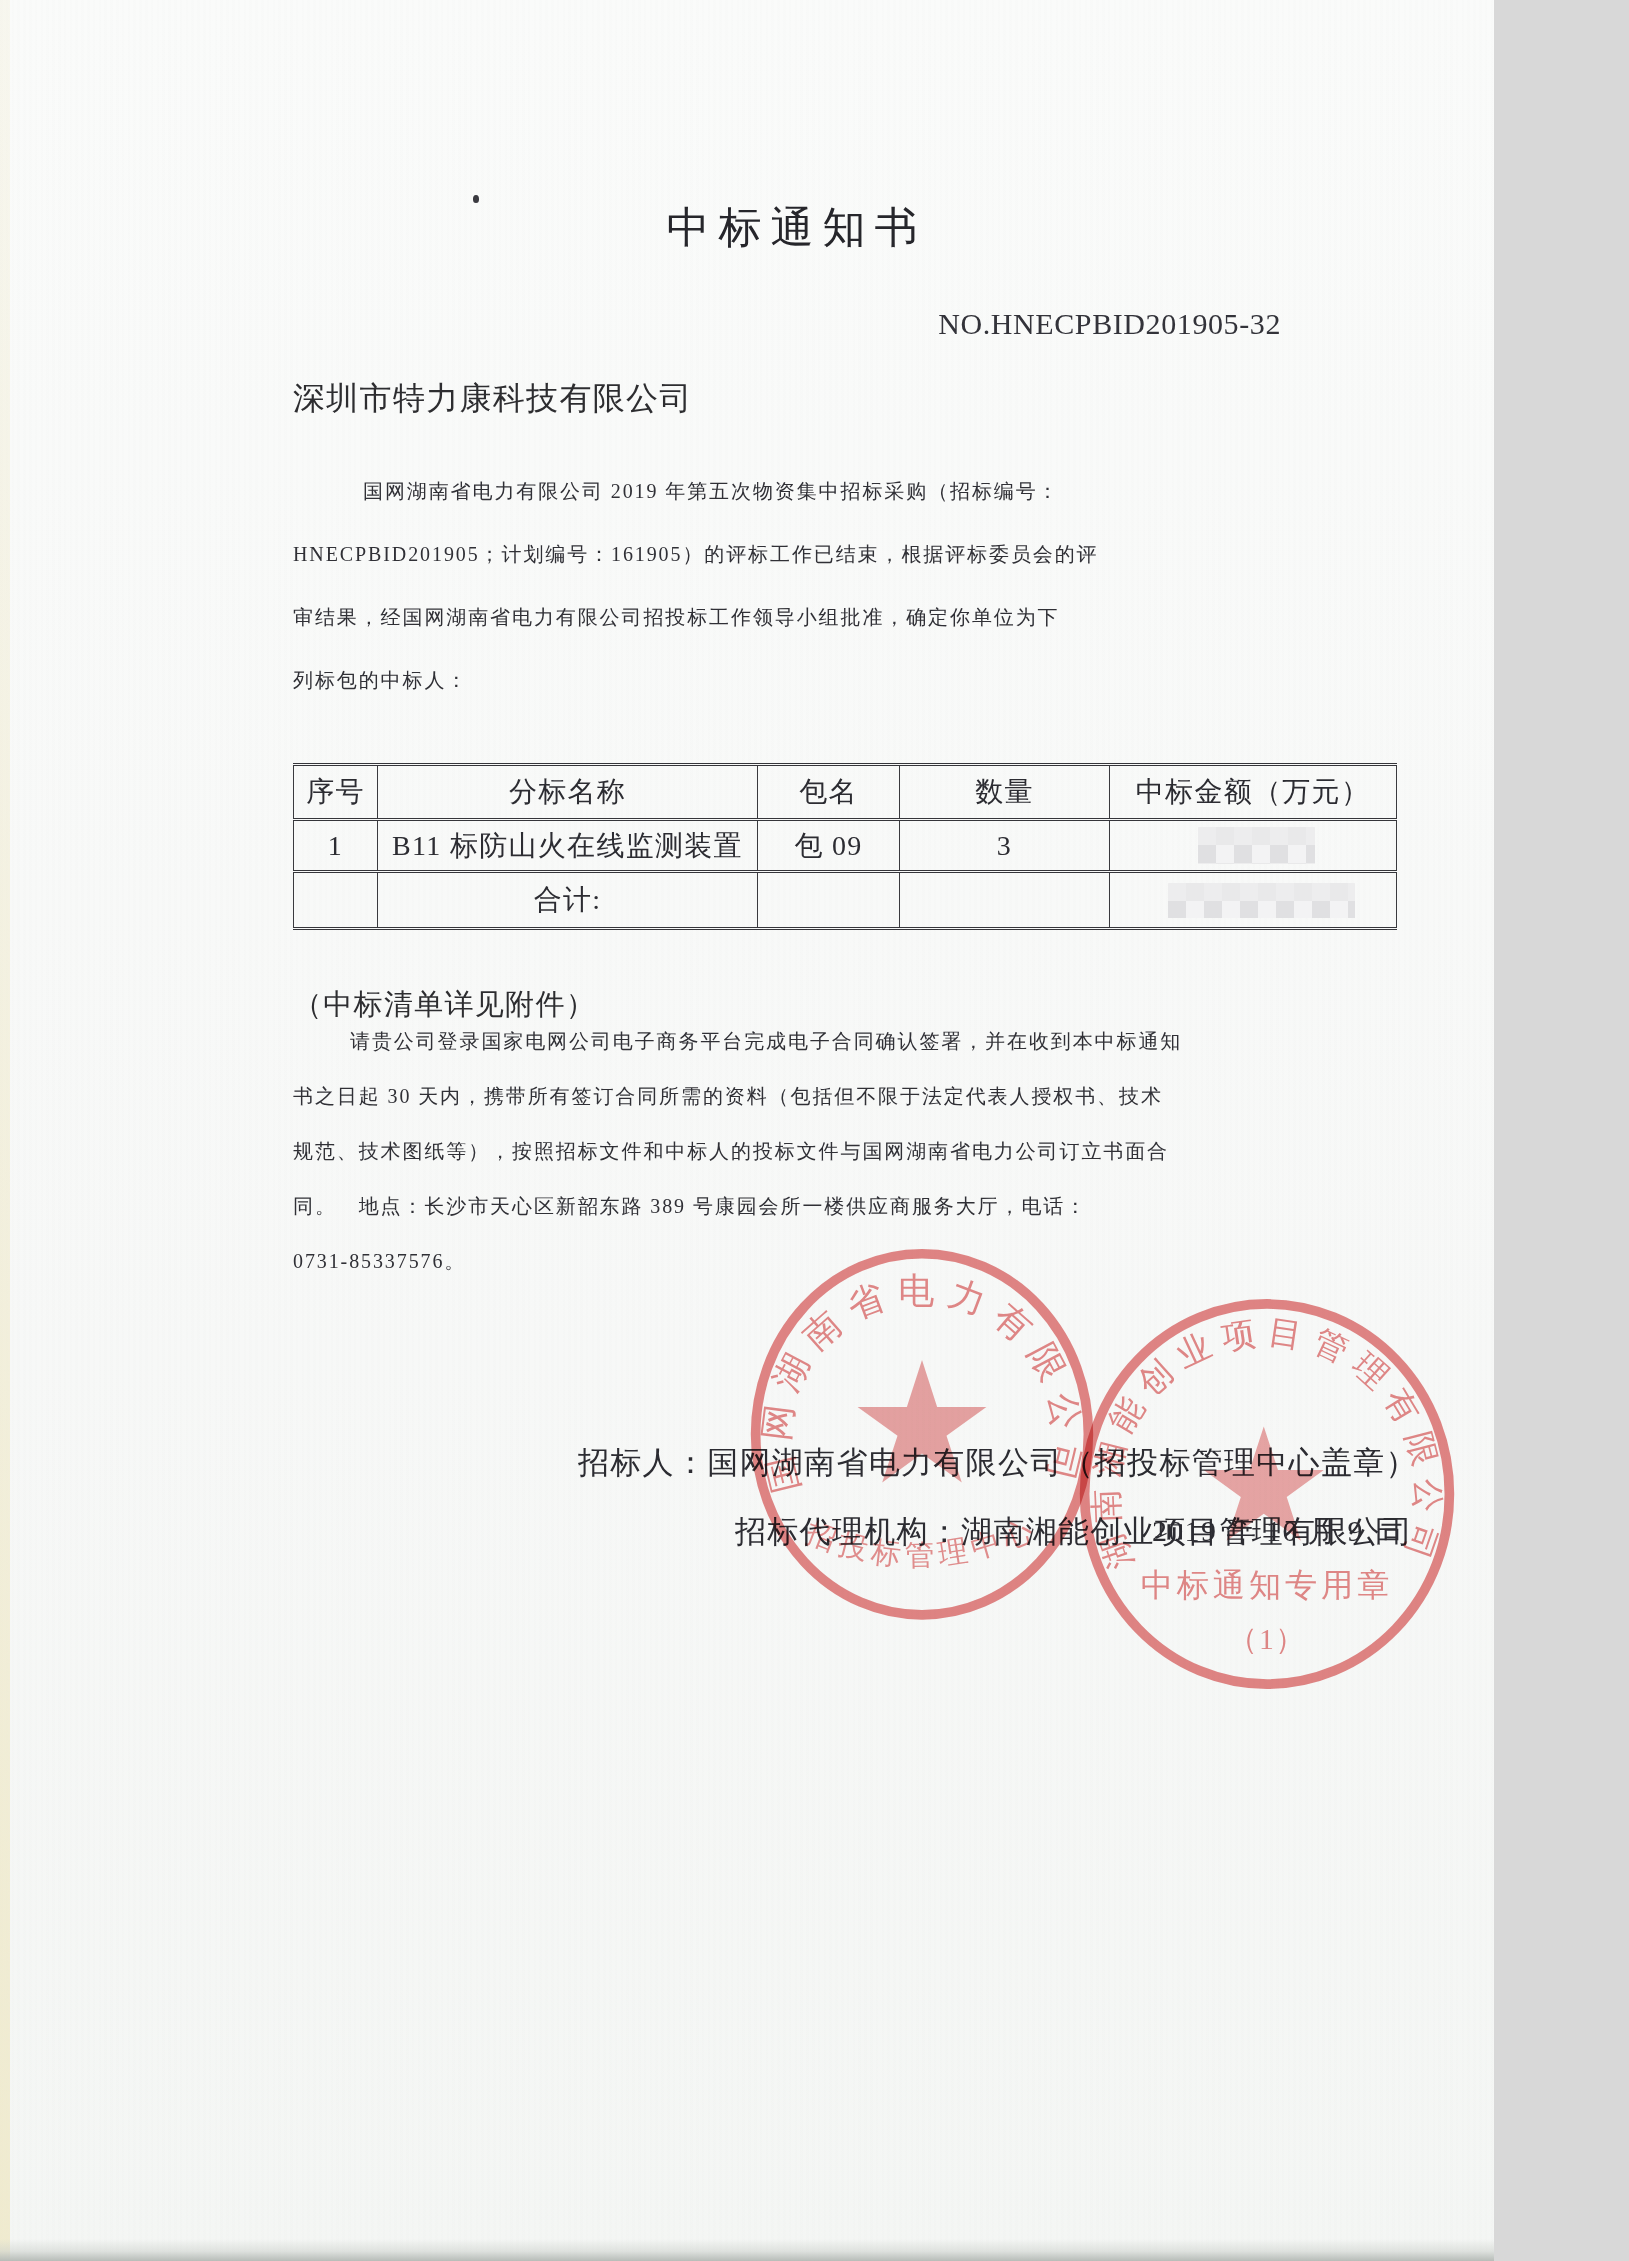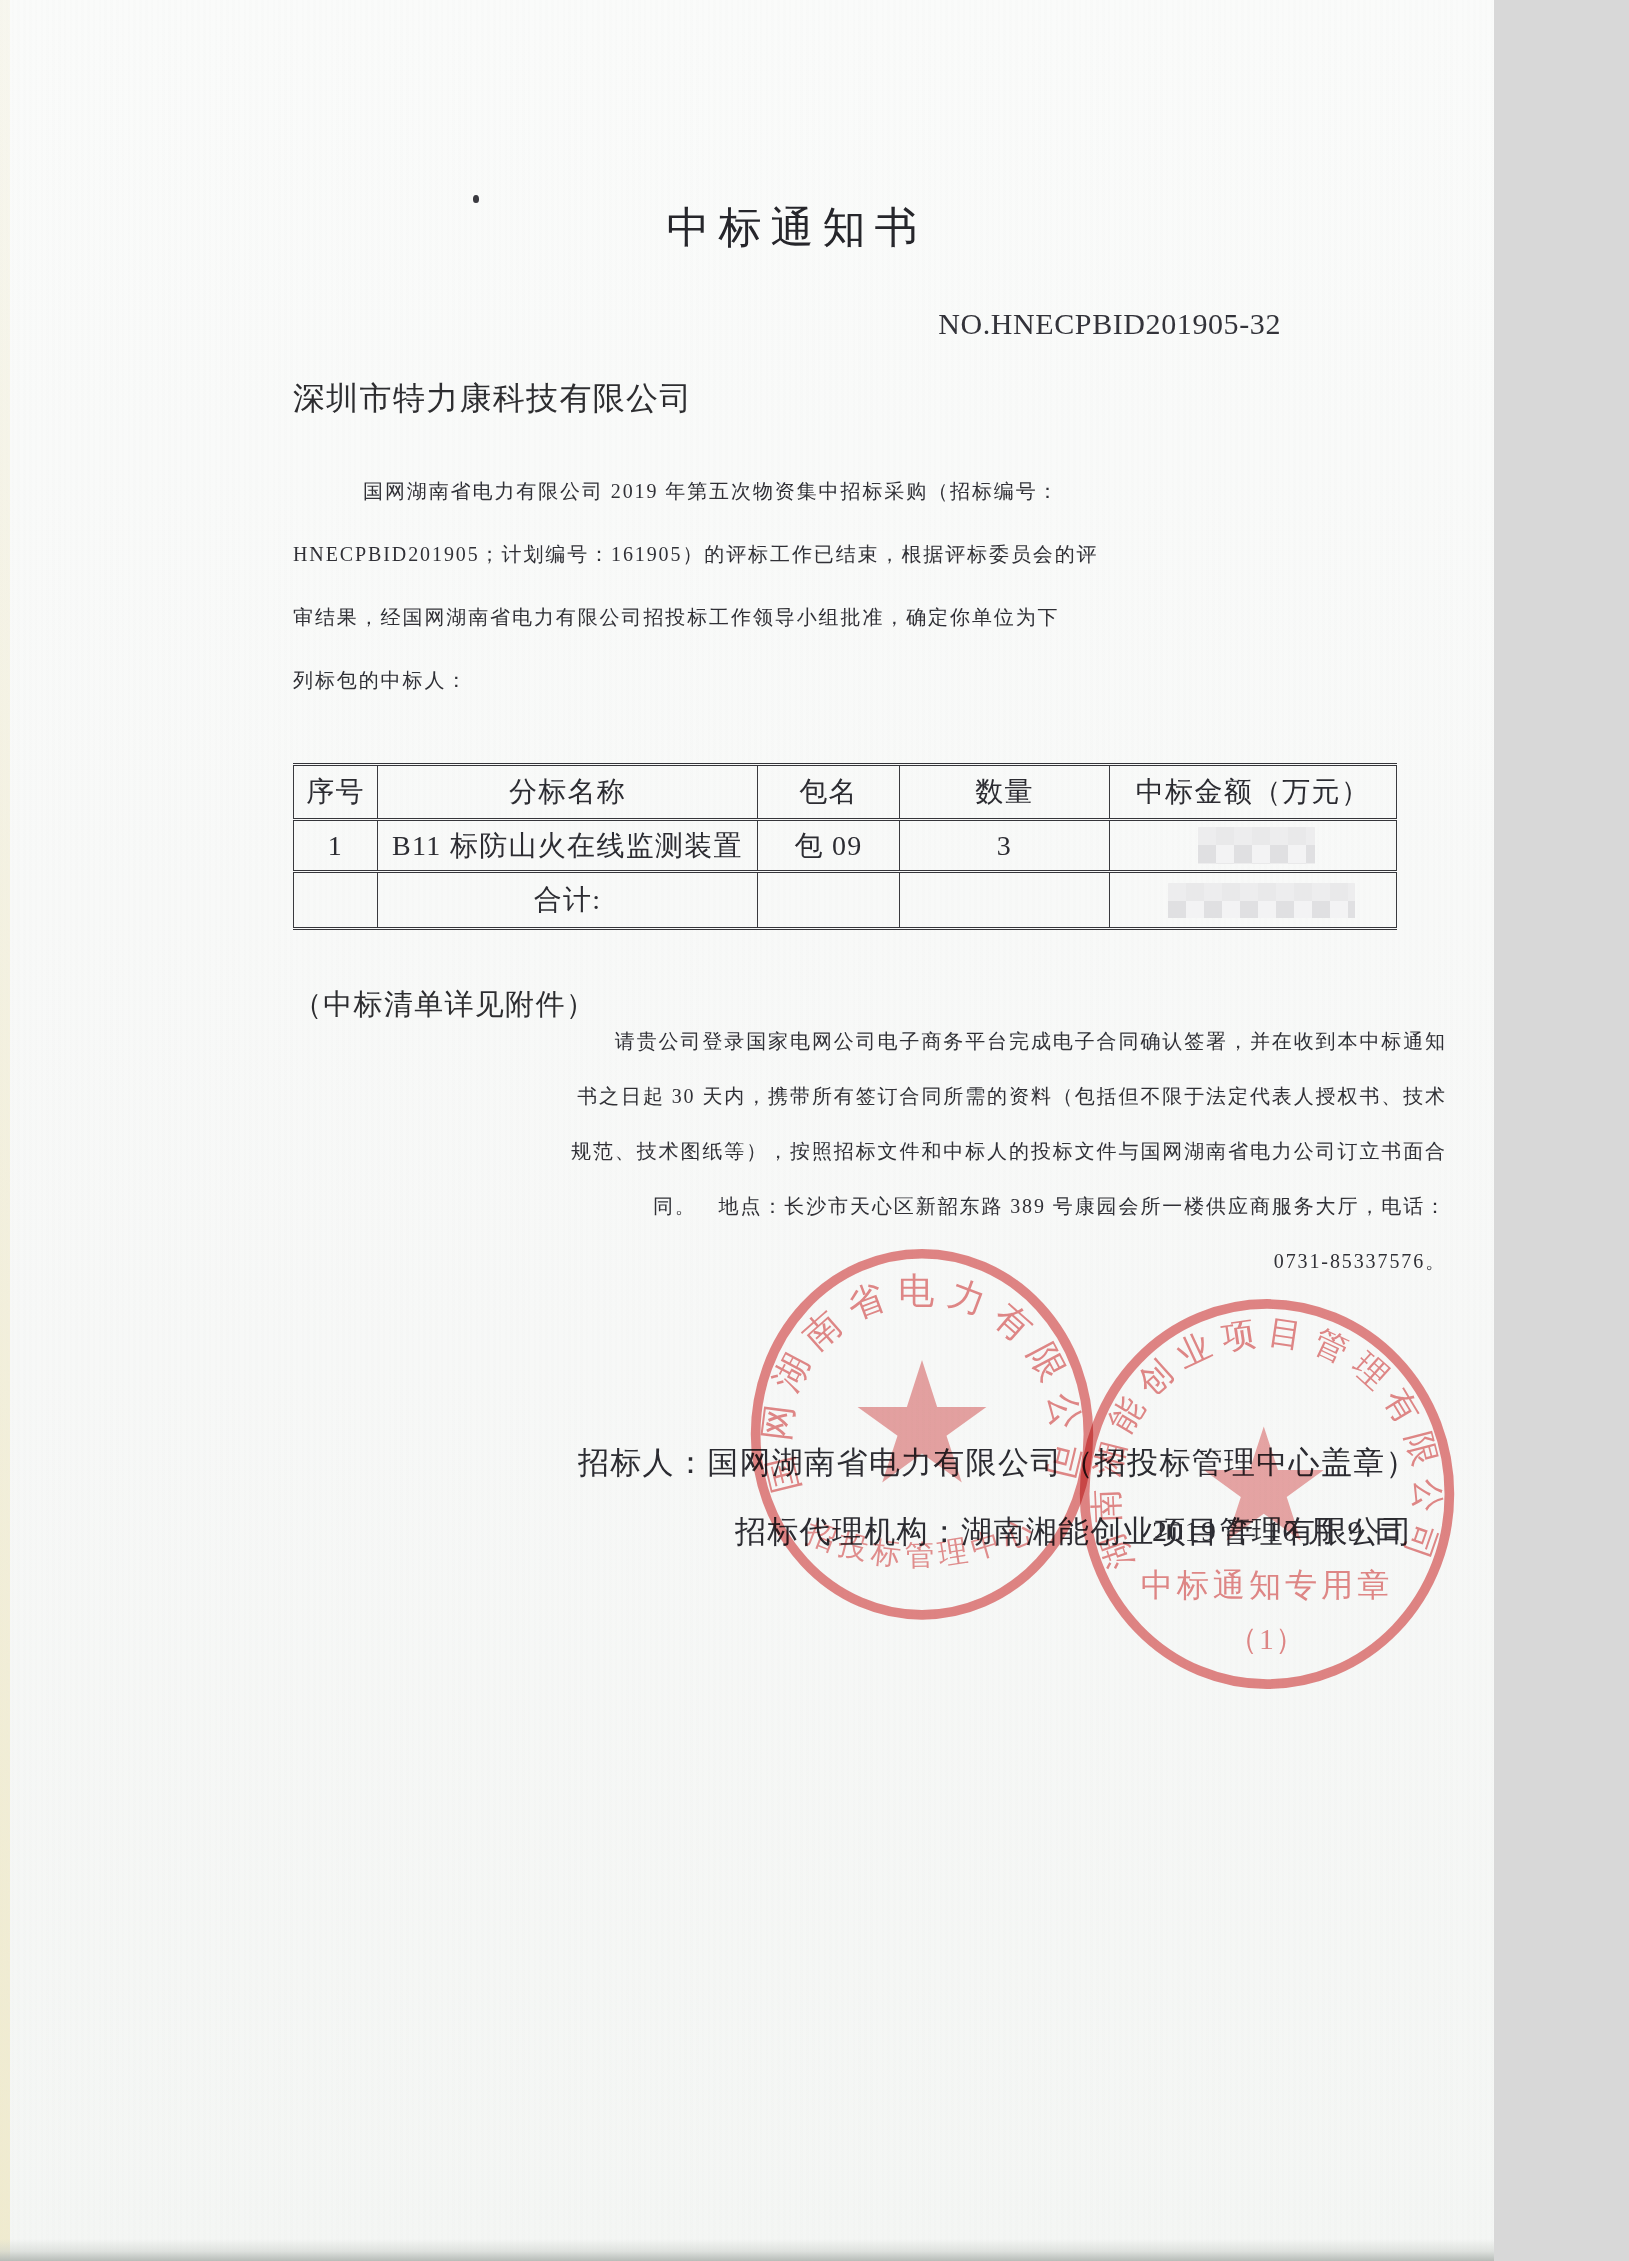--- a/index.html
+++ b/index.html
@@ -23,21 +23,21 @@
   .title{position:absolute;left:0;top:199px;width:1593px;margin:0;
     text-align:center;font-size:43px;font-weight:400;letter-spacing:9px;color:#26262b;}
   .doc-no{position:absolute;right:213px;top:307px;font-size:30px;letter-spacing:0.6px;color:#33333a;}
   .recipient{position:absolute;left:293px;top:377px;font-size:32px;letter-spacing:1.3px;}
 
   .para{position:absolute;left:293px;width:1154px;}
   .para .line{white-space:nowrap;font-size:20px;letter-spacing:1.9px;color:#303036;}
   .para1{top:478px;}
   .para1 .line{height:63px;}
   .para1 .line.indent{padding-left:70px;}
-  .para2{top:1028px;text-align:right;}
+  .para2{top:1028px;}
   .para2 .line{height:55px;}
   .para2 .line.indent{padding-left:57px;}
 
   .award-table{position:absolute;left:293px;top:763px;width:1104px;
     border-collapse:collapse;table-layout:fixed;font-size:28px;color:#2c2c32;}
   .award-table th,.award-table td{
     border-left:1.9px solid #3a3a3e;border-right:1.9px solid #3a3a3e;
     border-top:3.9px double #35353a;border-bottom:3.9px double #35353a;
     font-weight:400;text-align:center;vertical-align:middle;padding:0;letter-spacing:1.3px;}
   .award-table thead tr{height:55px;}

